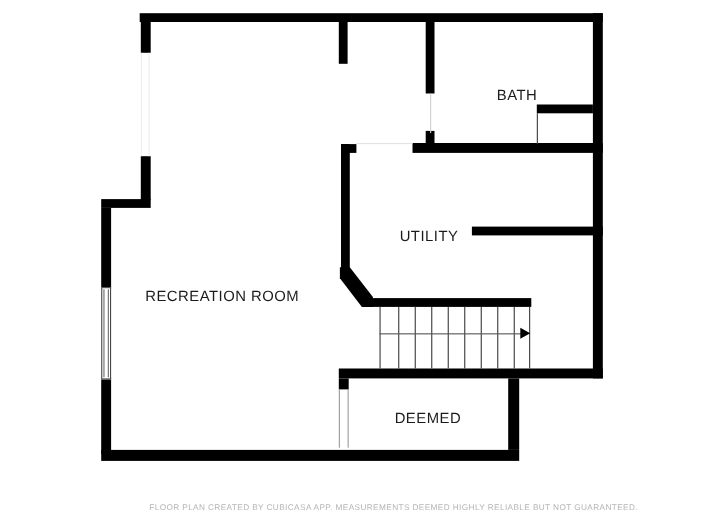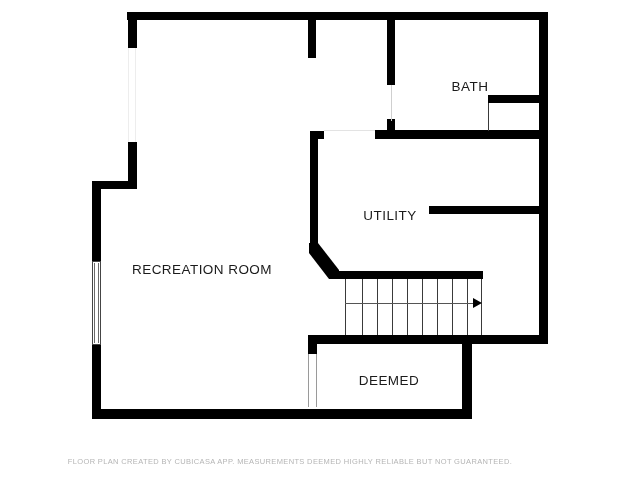--- a/index.html
+++ b/index.html
@@ -28,21 +28,21 @@
     border-left:1px solid #3a3a3a;border-right:1px solid #3a3a3a;
   }
   #staircase .tread{position:absolute;top:0;bottom:0;width:1px;background:#3a3a3a;}
   #stairs-direction-line{position:absolute;left:345px;top:303px;width:129px;height:1px;background:#555555;}
   #stairs-arrow-icon{
     position:absolute;left:473px;top:298px;width:0;height:0;
     border-left:9px solid #000000;border-top:5.5px solid transparent;border-bottom:5.5px solid transparent;
   }
   #diagonal-wall-svg{position:absolute;left:0;top:0;pointer-events:none;}
   #disclaimer{
-    position:absolute;left:0;top:457px;width:580px;text-align:center;
+    position:absolute;left:0;top:457px;width:580px;text-align:right;
     font-size:7.5px;letter-spacing:0.35px;color:#b5b5b5;
   }
 </style>
 </head>
 <body>
 
 <div id="canvas">
 
   <div class="wall" style="left:127px;top:12px;width:421px;height:8px;"></div>
   <div class="wall" style="left:539px;top:12px;width:9px;height:332px;"></div>

